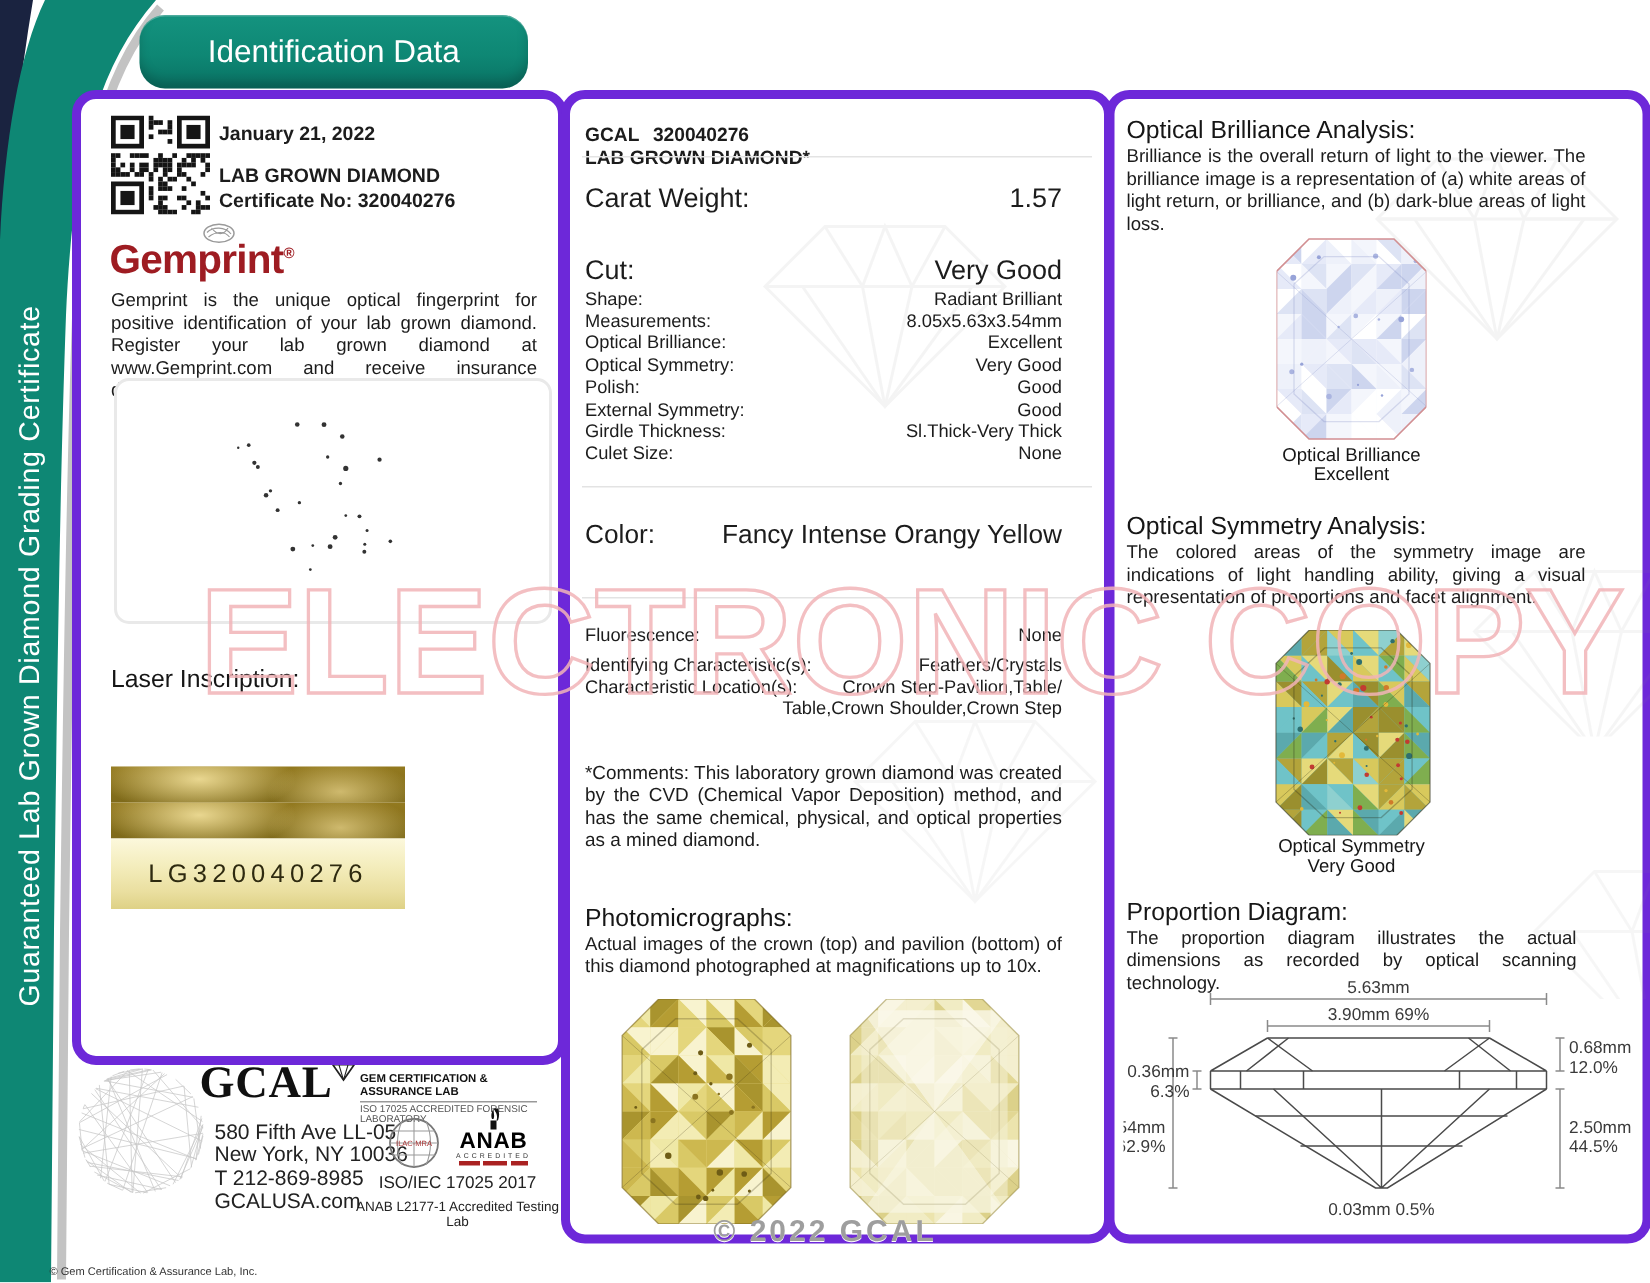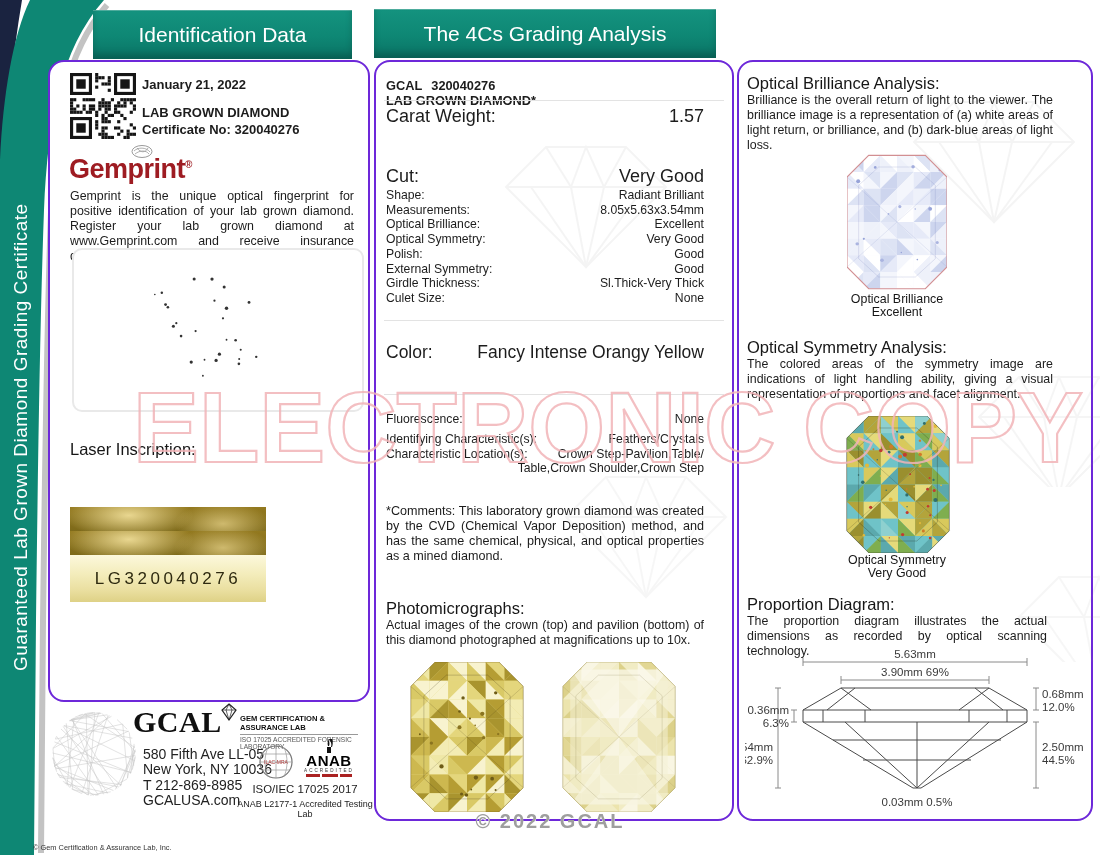--- a/index.html
+++ b/index.html
@@ -6,27 +6,27 @@
     font-family:"Liberation Sans",sans-serif;color:#1c1c1c;}
   #page{position:relative;width:1100px;height:855px;background:#fff;}
 
   
   #band{position:absolute;left:0;top:0;width:120px;height:855px;pointer-events:none;}
   .vert-title{position:absolute;left:-1px;top:175px;height:525px;width:44px;
     writing-mode:vertical-rl;transform:rotate(180deg);display:flex;align-items:center;justify-content:center;
     color:#fff;font-size:19px;letter-spacing:.5px;z-index:3;}
 
   
-  .hdr{position:absolute;height:49px;border-radius:0;color:#fff;display:flex;align-items:center;justify-content:center;
+  .hdr{position:absolute;height:49px;border-radius:17px;color:#fff;display:flex;align-items:center;justify-content:center;
     font-size:21px;background:linear-gradient(180deg,#14937f 0%,#0e8774 55%,#0b7But 100%);
     background:linear-gradient(180deg,#14937f 0%,#0e8774 55%,#0a7264 100%);
     box-shadow:inset 0 -5px 7px rgba(0,0,0,.18), inset 0 1px 0 rgba(255,255,255,.25);z-index:2;}
 
   
-  .card{position:absolute;background:#fff;border:2px solid #6d28d9;border-radius:16px;z-index:1;}
+  .card{position:absolute;background:#fff;border:6px solid #6d28d9;border-radius:16px;z-index:1;}
   .abs{position:absolute;}
   .just{text-align:justify;}
   .small{font-size:12.4px;line-height:15px;}
   .h2x{font-size:16.5px;color:#161616;}
 
   
   #qr{position:absolute;left:20px;top:11px;width:66px;height:66px;}
   .id-meta{position:absolute;left:92px;font-size:13px;font-weight:700;}
   .gemprint-logo{position:absolute;left:19px;top:92px;font-size:27px;font-weight:700;color:#9e1c22;letter-spacing:-.5px;}
   .gemprint-logo sup{font-size:10px;}
@@ -94,21 +94,20 @@
   </svg>
 
   <svg id="band" viewBox="0 0 120 855">
     <path d="M0,0 L22,0 C12,60 6,120 3,188 L0,188 Z" fill="#1a2340"></path>
     <path d="M30,0 L104,0 C60,50 48,120 44,210 C40,320 38,460 36,620 L34,855 L0,855 L0,160 C3,95 13,35 30,0 Z" fill="#0e8774"></path>
     <path d="M107,5 C64,54 55,122 51,212 C47,322 45,462 43,622 L41,853" fill="none" stroke="#c3c3c3" stroke-width="6"></path>
   </svg>
   <div class="vert-title">Guaranteed Lab Grown Diamond Grading Certificate</div>
 
   <div class="hdr" style="left:93px;top:10px;width:259px;">Identification Data</div>
-  <div class="hdr" style="left:374px;top:9px;width:342px;">The 4Cs Grading Analysis</div>
 
   <div class="card" style="left:48px;top:60px;width:318px;height:638px;">
     <div id="qr"><svg viewBox="0 0 63 63" width="100%" height="100%">
           <rect x="24" y="0" width="3" height="3" fill="#151515"></rect>
           <rect x="24" y="3" width="3" height="3" fill="#151515"></rect>
           <rect x="27" y="3" width="3" height="3" fill="#151515"></rect>
           <rect x="30" y="3" width="3" height="3" fill="#151515"></rect>
           <rect x="36" y="3" width="3" height="3" fill="#151515"></rect>
           <rect x="24" y="6" width="3" height="3" fill="#151515"></rect>
           <rect x="36" y="6" width="3" height="3" fill="#151515"></rect>
@@ -372,21 +371,21 @@
     <svg class="sk" style="left:160px;top:400px;width:200px;height:140px;opacity:.07;">
         <use href="#dsk" xlink:href="#dsk"></use>
       </svg>
 
     <div class="mrow" style="top:16px;font-size:12.8px;font-weight:700;flex-direction:column;">
       <span><span>GCAL</span><span style="margin-left:9px;">320040276</span></span>
       <span>LAB GROWN DIAMOND*</span>
     </div>
     <div class="divider" style="top:38px;"></div>
 
-    <div class="mrow big" style="top:44px;align-items:flex-end;">
+    <div class="mrow big" style="top:56px;align-items:flex-end;">
       <span>Carat Weight:</span>
       <span>1.57</span>
     </div>
 
     <div class="mrow big" style="top:104px;">
       <span>Cut:</span>
       <span>Very Good</span>
     </div>
     <div class="abs" style="left:10px;right:28px;top:126px;">
       <div class="srow">

